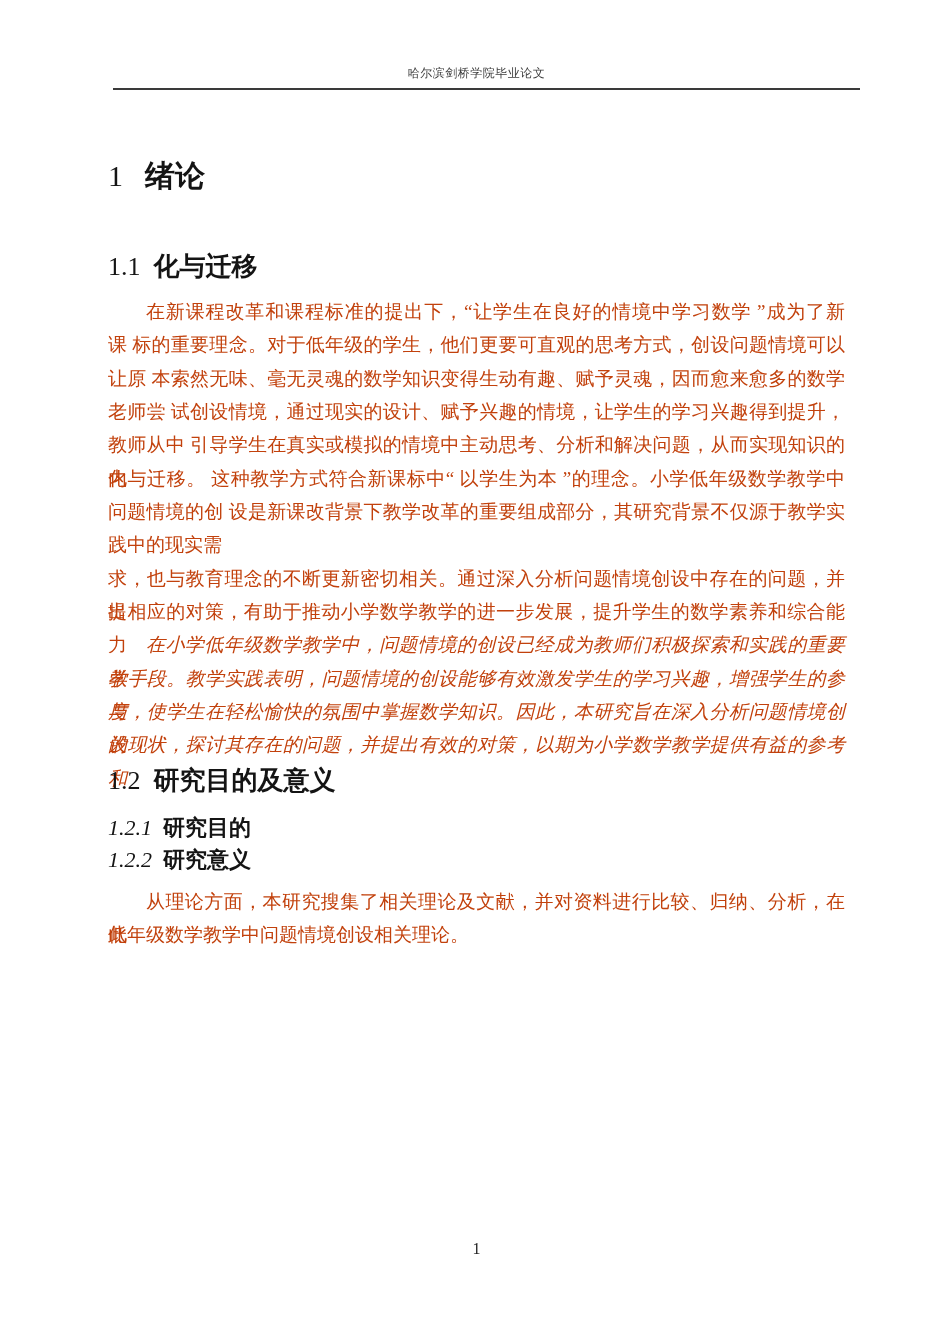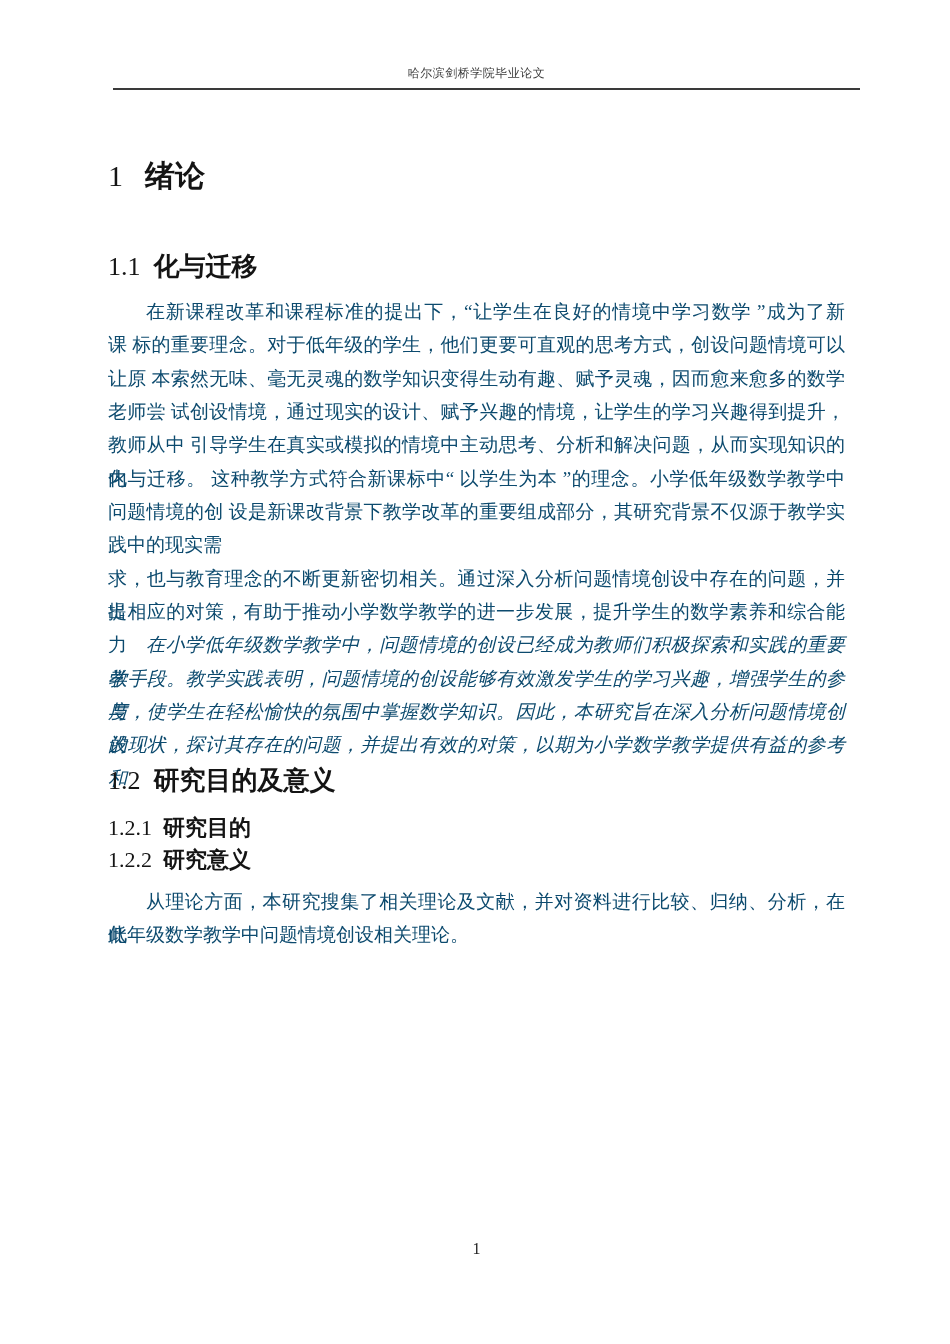--- a/index.html
+++ b/index.html
@@ -45,30 +45,30 @@
     font-weight: 400;
   }
   .heading .htitle { font-weight: 600; }
   .h1 { font-size: 30px; line-height: 40px; margin-top: 66px; }
   .h1 .hnum { margin-right: 22px; }
   .h2 { font-size: 26px; line-height: 36px; }
   .h2 .hnum { margin-right: 13px; text-align: center; }
   .h2.first { margin-top: 52px; }
   .h2.mid   { margin-top: 0px; }
   .h3 { font-size: 22px; line-height: 30px; }
-  .h3 .hnum { margin-right: 11px; }
+  .h3 .hnum { margin-right: 11px; font-style: italic; }
   .h3.mt14 { margin-top: 14px; }
   .h3.mt2  { margin-top: 2px; }
   .para { margin-top: 10px; }
   .para.flush { margin-top: 0; font-style: italic; }
   .line {
     font-size: 19px;
     line-height: 33.35px;
     height: 33.35px;
-    color: #0c4a6e;
+    color: #c2410c;
     text-align: left;
     white-space: normal;
   }
   .line.fill {
     text-align: justify;
     text-align-last: justify;
   }
   .line.indent { text-indent: 2em; }
   .page-footer {
     position: absolute;

